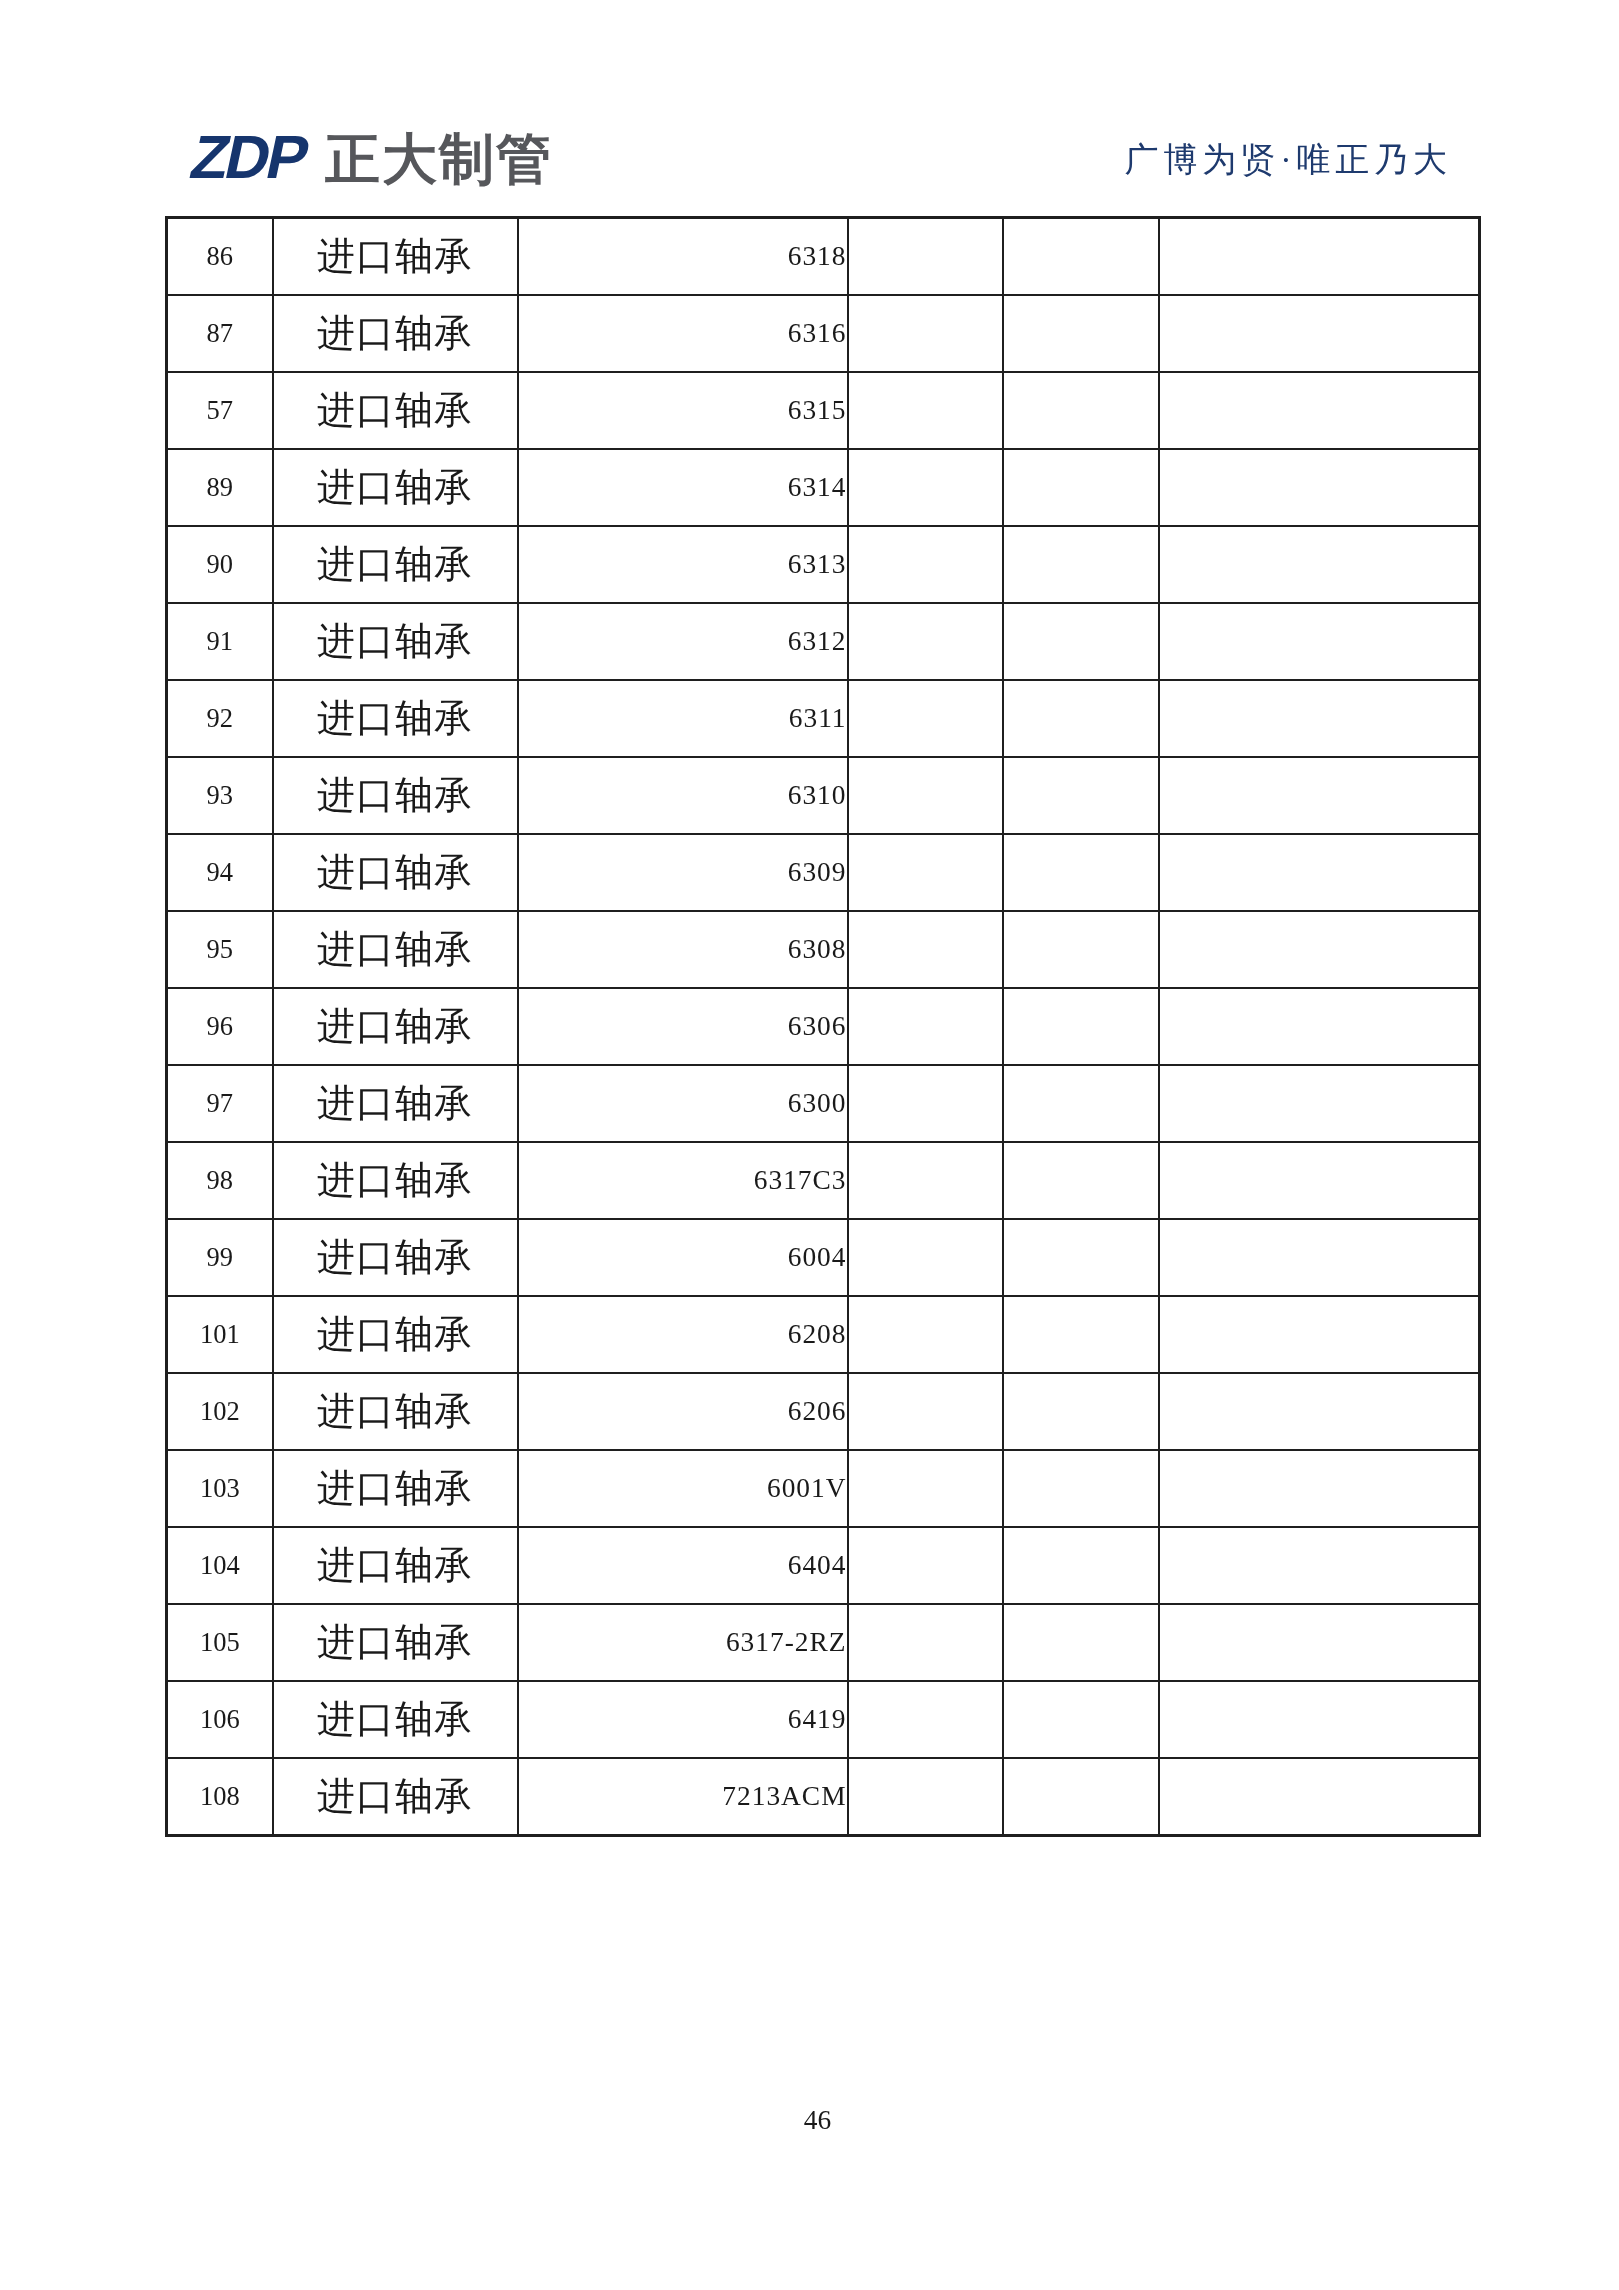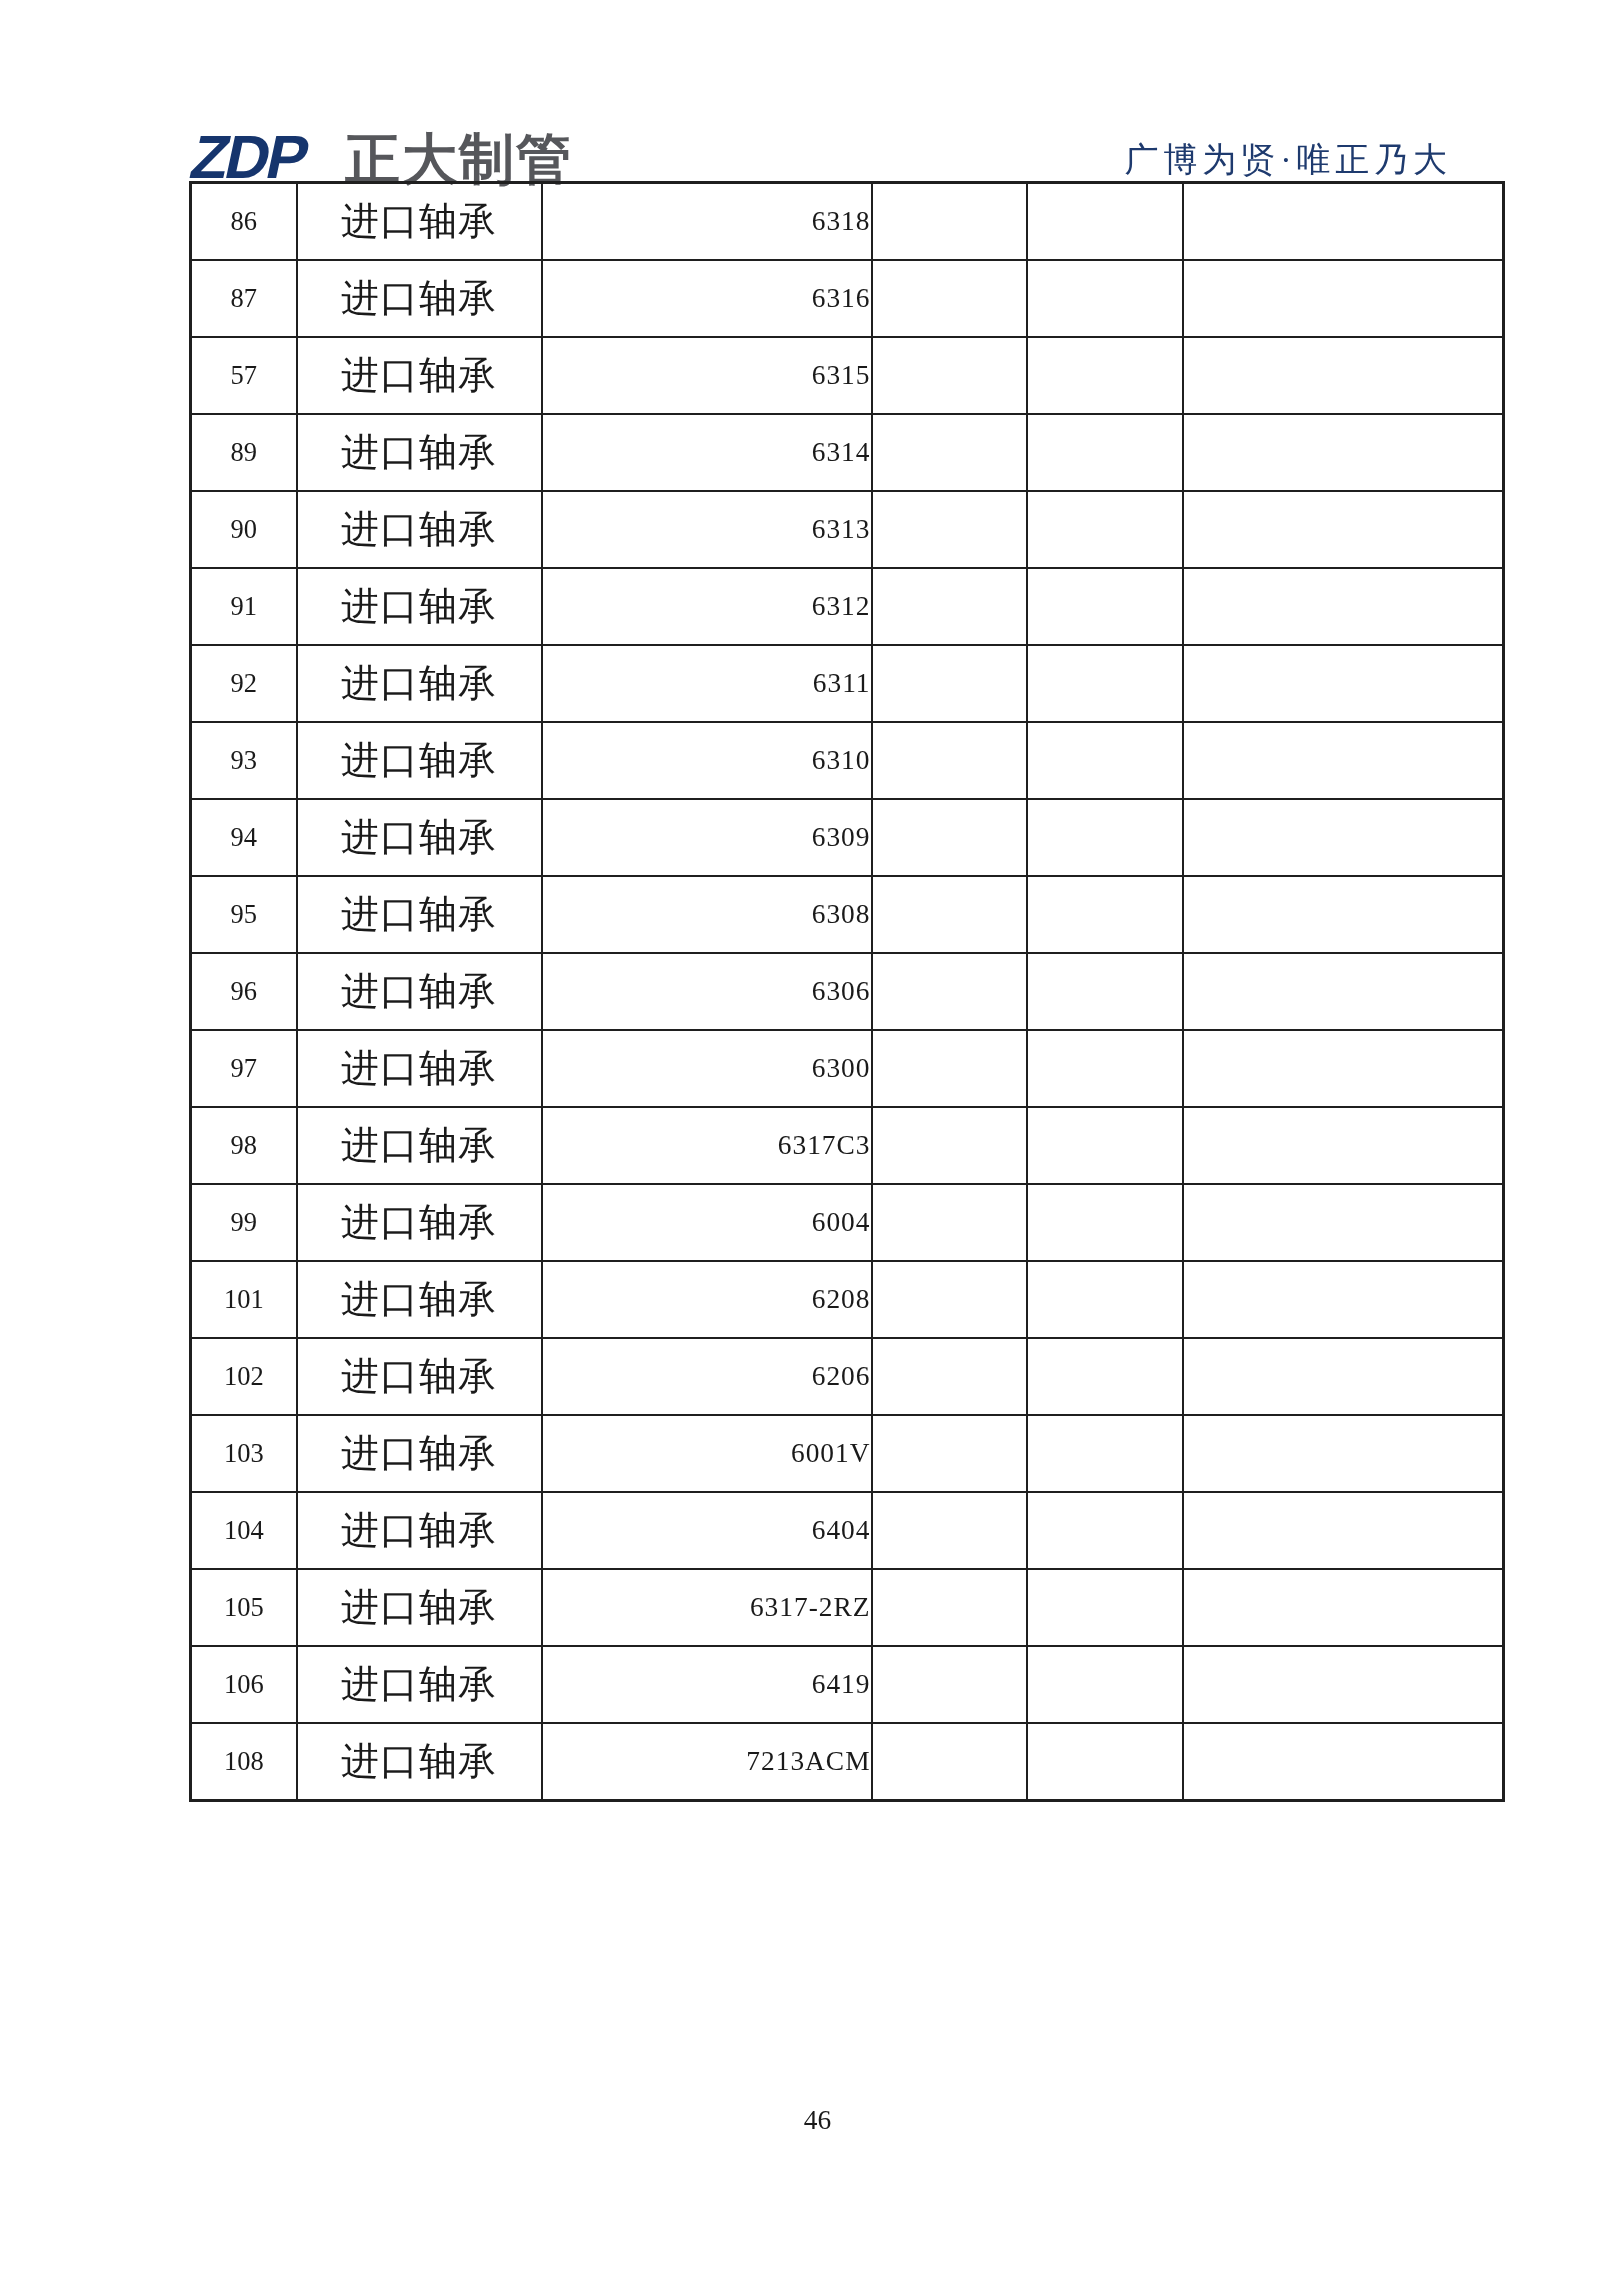--- a/index.html
+++ b/index.html
@@ -35,45 +35,43 @@
     transform: skewX(-12deg);
     letter-spacing: -2.9px;
   }
   .logo-company {
     font-family: "Liberation Sans", "DejaVu Sans", sans-serif;
     font-weight: 700;
     font-size: 55px;
     line-height: 1;
     color: #56575b;
     letter-spacing: 2px;
-    margin-left: 20px;
   }
   .header-tagline {
     position: absolute;
     top: 143px;
     right: 167px;
     font-family: "Liberation Serif", "DejaVu Serif", serif;
     font-weight: 400;
     font-size: 34px;
     line-height: 1;
     color: #1e3a6e;
     letter-spacing: 4.9px;
     white-space: nowrap;
   }
 
   
   table.parts {
     position: absolute;
     left: 165px;
-    top: 181px;
+    top: 216px;
     width: 1313px;
     border-collapse: collapse;
     table-layout: fixed;
     border: 3.9px solid #1f1f1f;
-    margin-left: 24px;
   }
   table.parts td {
     border-left: 2px solid #1f1f1f;
     border-right: 2px solid #1f1f1f;
     border-top: 2.9px solid #1f1f1f;
     border-bottom: 2.9px solid #1f1f1f;
     height: 75px;
     padding: 0;
     text-align: center;
     vertical-align: middle;

